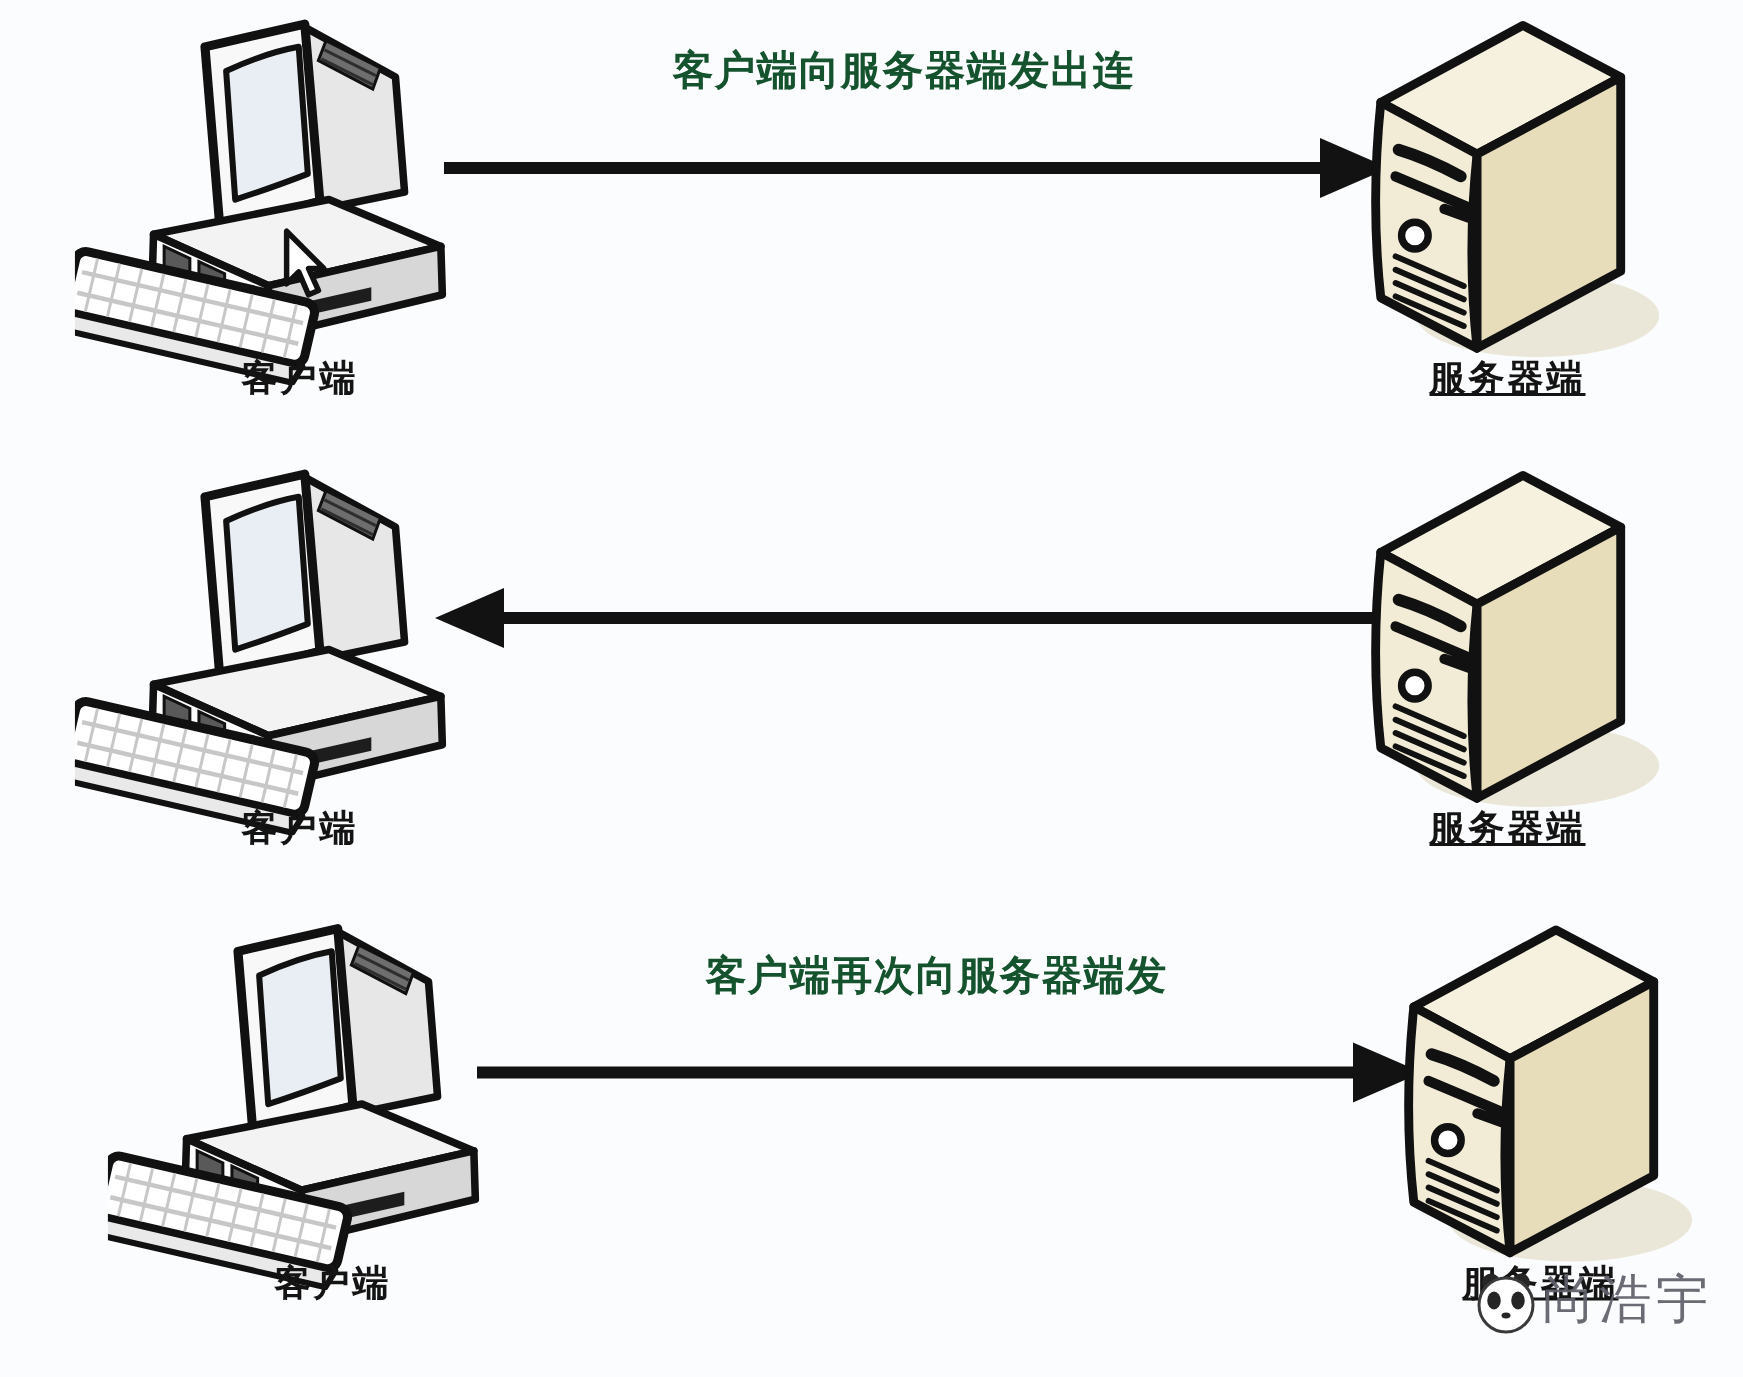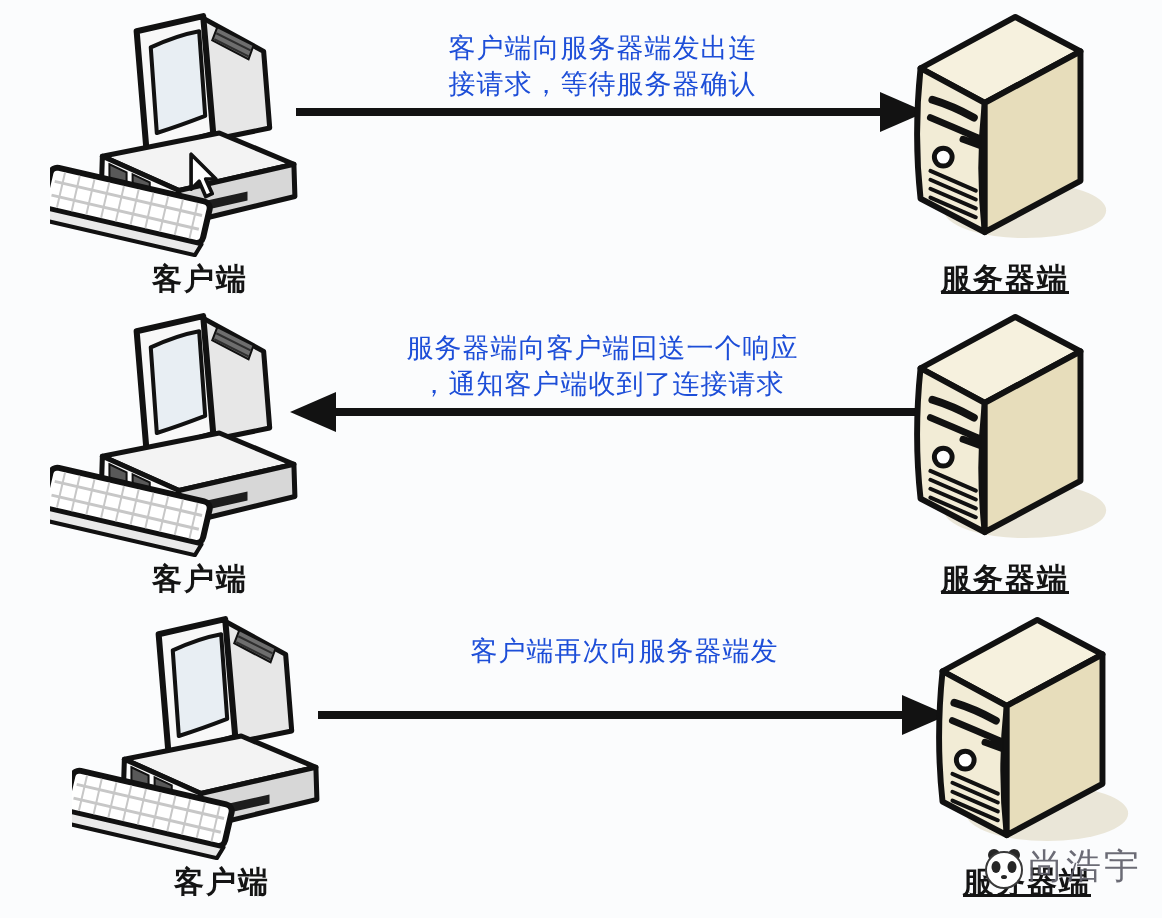--- a/index.html
+++ b/index.html
@@ -8,28 +8,28 @@
     position:relative;width:1162px;height:918px;
     background:#fbfcfd;overflow:hidden;
   }
   .row{position:absolute;left:0;width:1162px;height:300px;}
   .row1{top:0;}
   .row2{top:300px;}
   .row3{top:603px;height:315px;margin-left:22px;}
   .computer{position:absolute;left:45px;top:5px;width:272px;height:252px;}
   .server{position:absolute;left:885px;top:5px;width:232px;height:242px;}
   .endpoint-label{
-    position:absolute;top:259px;width:220px;text-align:center;
-    font-size:30px;font-weight:bold;color:#141414;letter-spacing:2px;
+    position:absolute;top:236px;width:220px;text-align:center;
+    font-size:24px;font-weight:bold;color:#141414;letter-spacing:2px;
   }
   .client-label{left:90px;}
   .server-label{left:895px;text-decoration:underline;}
   .message{
     position:absolute;left:315px;top:30px;width:575px;text-align:center;
-    font-size:27px;line-height:36px;font-weight:normal;color:#1d4ed8;
+    font-size:27px;line-height:36px;font-weight:bold;color:#14532d;
     letter-spacing:1px;
   }
   .arrow{position:absolute;left:288px;top:86px;width:640px;height:52px;}
   .watermark{
     position:absolute;left:982px;top:843px;display:flex;align-items:flex-end;
     z-index:5;
   }
   .wm-logo{width:44px;height:44px;}
   .wm-text{
     font-size:35px;color:#5f5f6a;letter-spacing:3px;margin-left:2px;
@@ -119,40 +119,35 @@
 
 <div class="canvas">
 
   <section class="row row1">
     <svg class="computer" viewBox="0 0 260 250">
       <use href="#sym-computer"></use>
         <use href="#sym-cursor"></use>
     </svg>
     <div class="message">
       <div>客户端向服务器端发出连</div>
-      <div>接请求，等待服务器确认</div>
     </div>
     <svg class="arrow" viewBox="0 0 640 52">
       <use href="#sym-arrow-right"></use>
     </svg>
     <svg class="server" viewBox="0 0 235 245">
       <use href="#sym-server"></use>
     </svg>
     <div class="endpoint-label client-label">客户端</div>
     <div class="endpoint-label server-label">服务器端</div>
   </section>
 
   <section class="row row2">
     <svg class="computer" viewBox="0 0 260 250">
       <use href="#sym-computer"></use>
     </svg>
-    <div class="message">
-      <div>服务器端向客户端回送一个响应</div>
-      <div>，通知客户端收到了连接请求</div>
-    </div>
     <svg class="arrow" viewBox="0 0 640 52">
       <use href="#sym-arrow-left"></use>
     </svg>
     <svg class="server" viewBox="0 0 235 245">
       <use href="#sym-server"></use>
     </svg>
     <div class="endpoint-label client-label">客户端</div>
     <div class="endpoint-label server-label">服务器端</div>
   </section>
 

